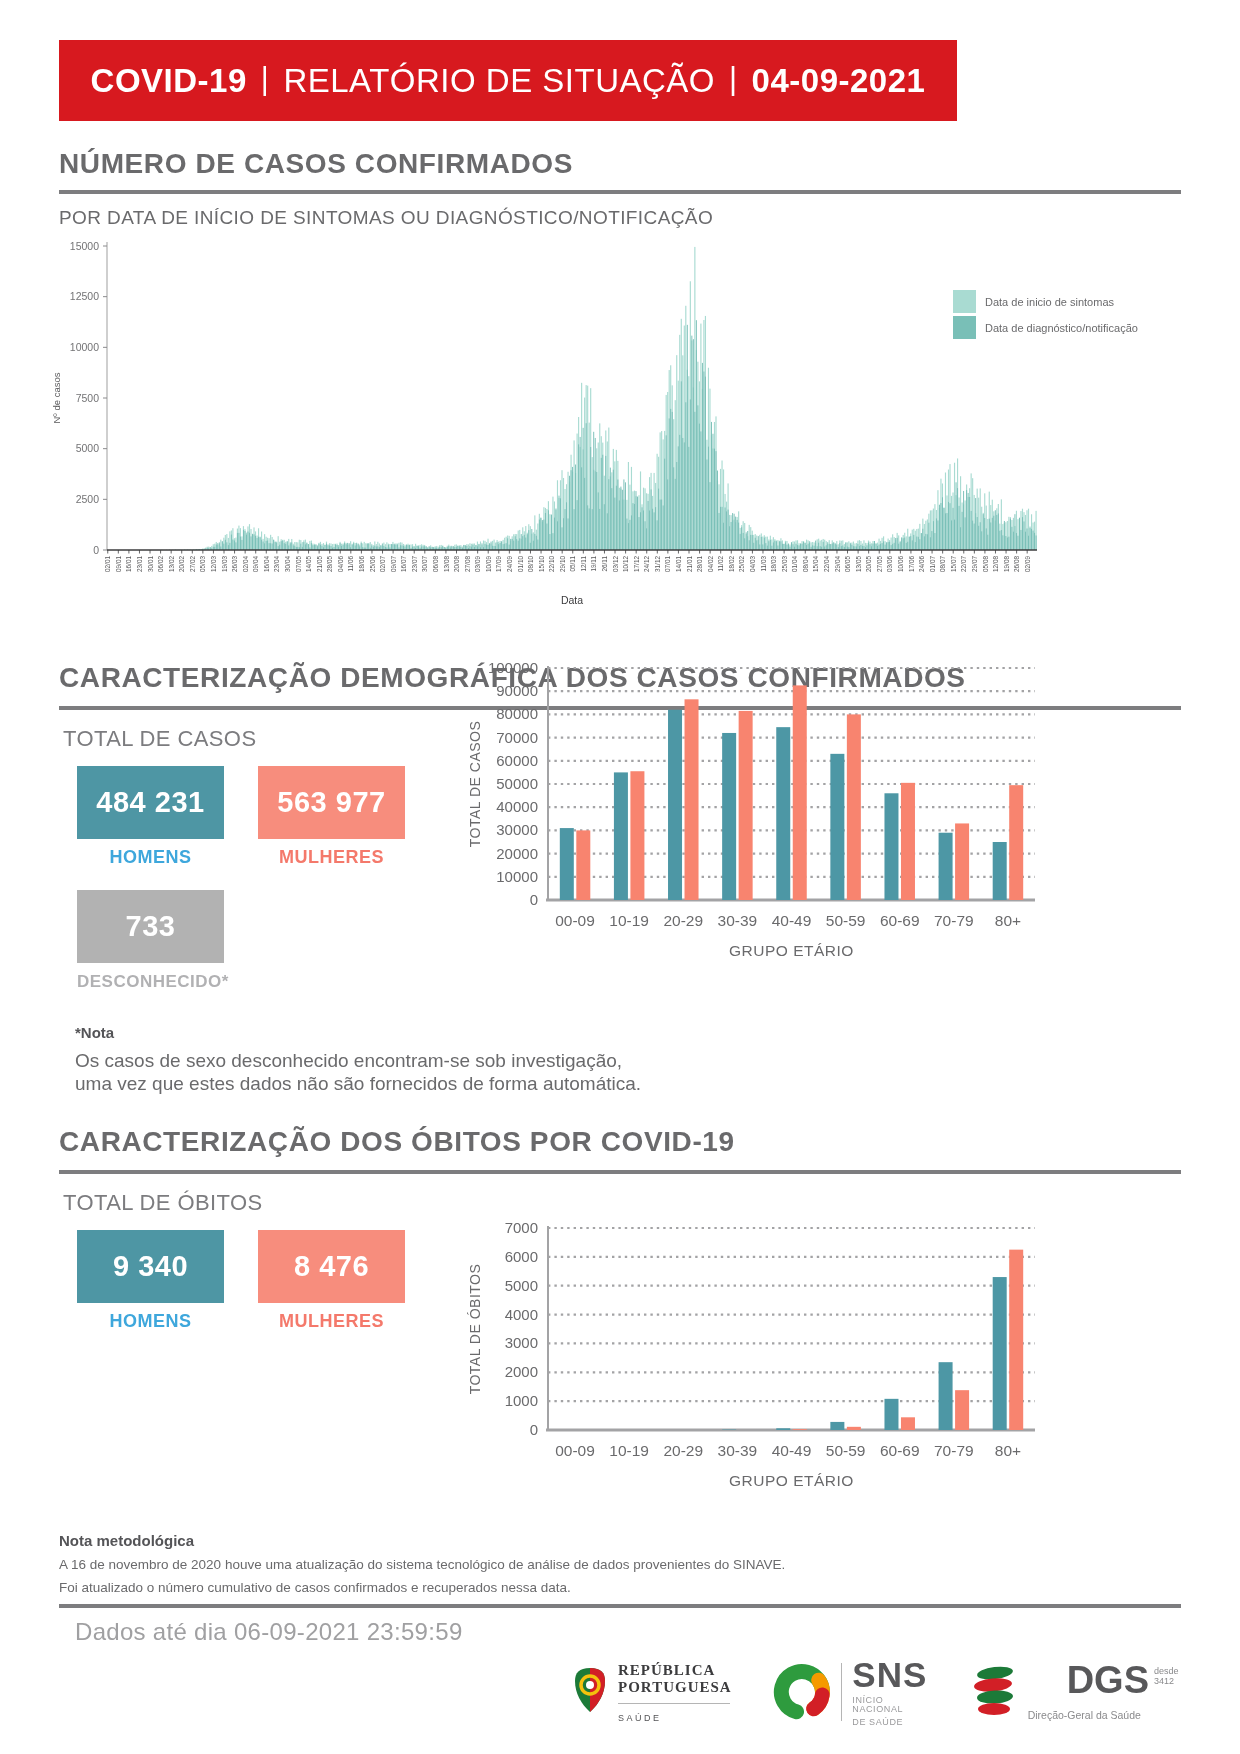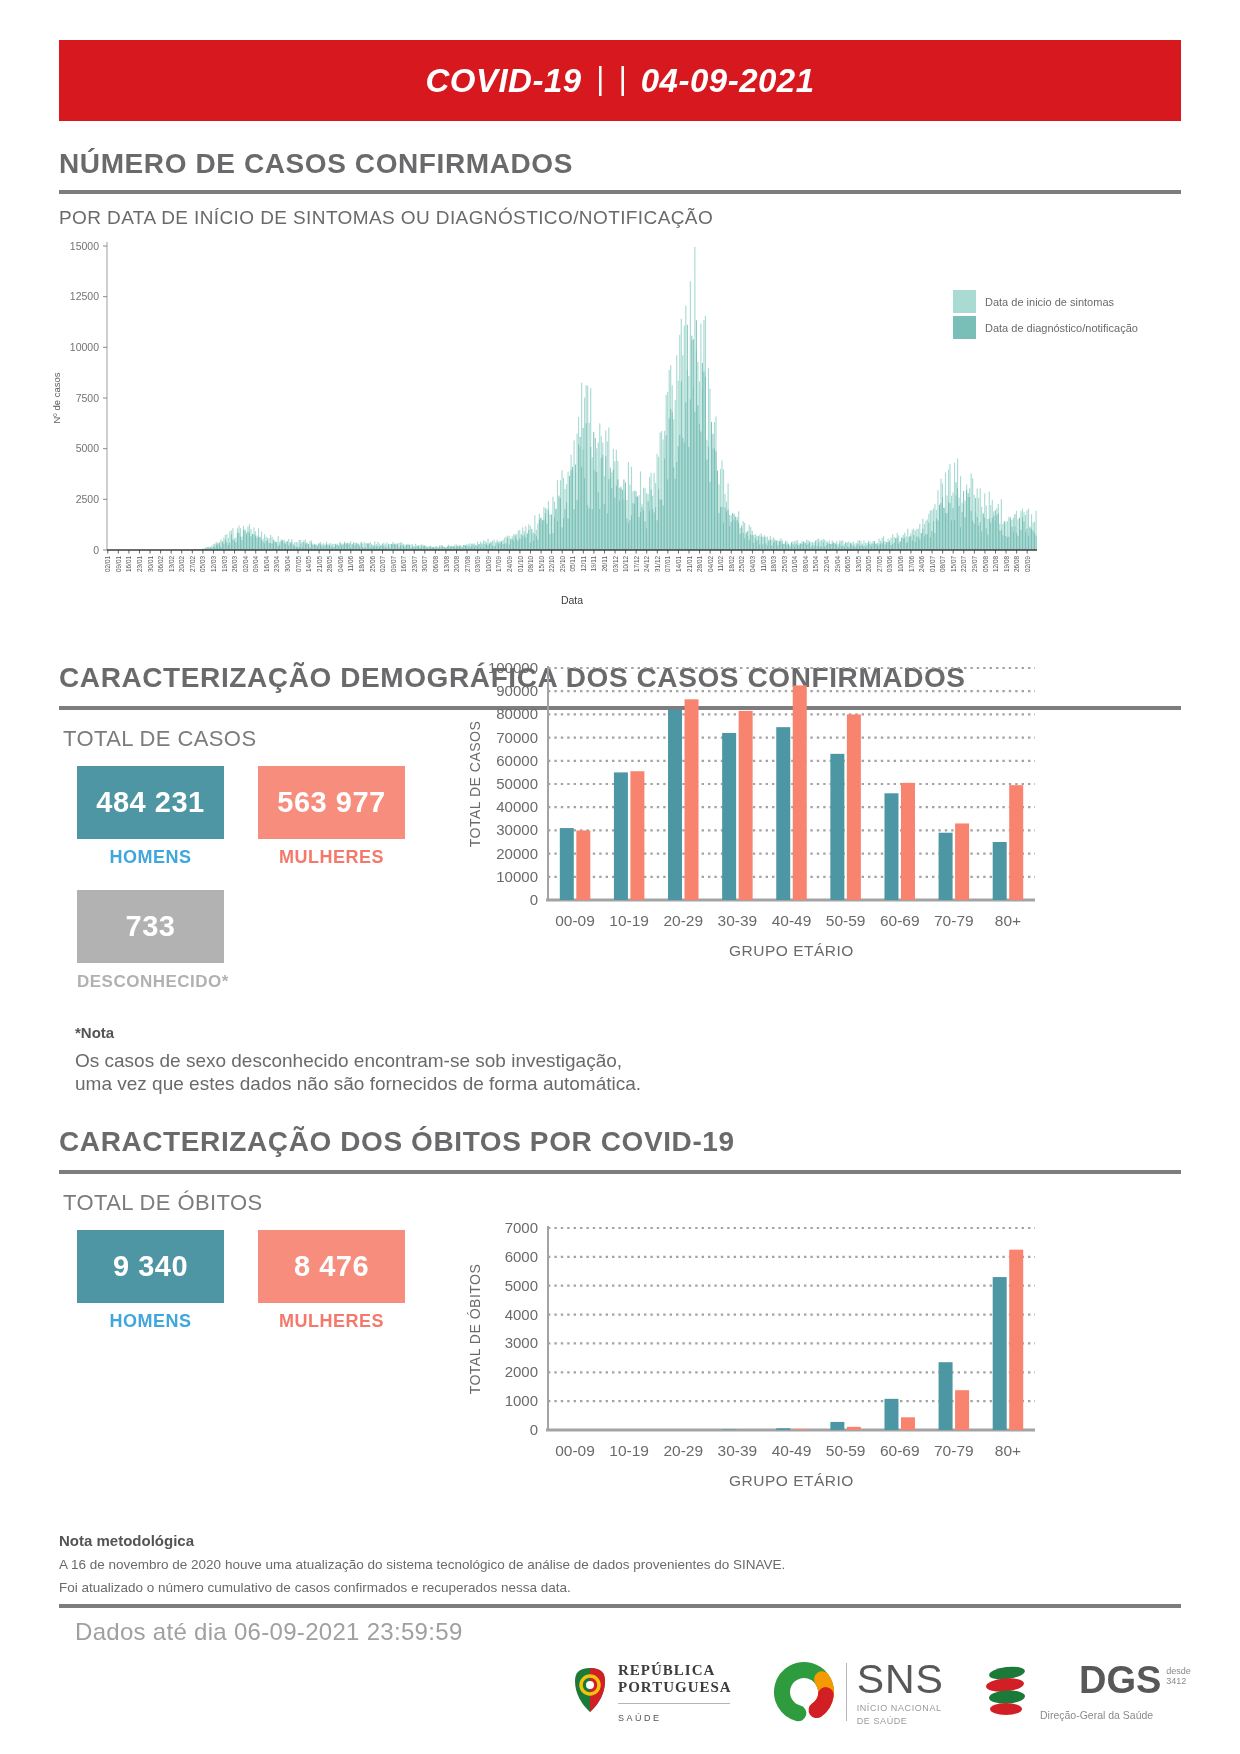--- a/index.html
+++ b/index.html
@@ -1,19 +1,19 @@
 <!DOCTYPE html>
 <html><head>
 <meta charset="utf-8">
 <style>
   html,body{margin:0;padding:0;background:#ffffff;}
   body{font-family:"Liberation Sans", sans-serif;}
   .page{position:relative;width:1240px;height:1754px;background:#fff;overflow:hidden;}
   .abs{position:absolute;}
-  .banner{left:59px;top:40px;width:1122px;height:81px;display:flex;align-items:center;justify-content:center;gap:14px;font-style:italic;}
+  .banner{left:59px;top:40px;width:898px;height:81px;display:flex;align-items:center;justify-content:center;gap:14px;}
   .banner span{color:#fff;font-size:33px;letter-spacing:0.5px;white-space:nowrap;}
   .banner .b{font-weight:800;}
   .banner .sep{font-weight:300;font-size:31px;transform:translateY(-2px);}
   .sec-title{font-size:28px;font-weight:700;color:#6a6a6c;letter-spacing:0.6px;white-space:nowrap;}
   .rule{height:4px;background:#7d7d7f;width:1122px;left:59px;}
   .sub-title{font-size:19px;color:#6a6a6c;letter-spacing:0.4px;white-space:nowrap;}
   .tot-label{font-size:22px;color:#7c7c7f;letter-spacing:0.4px;}
   .stat-box{width:147px;height:73px;display:flex;align-items:center;justify-content:center;}
   .stat-box span{color:#fff;font-size:29px;font-weight:700;letter-spacing:0.5px;}
   .stat-caption{width:147px;text-align:center;font-size:18px;font-weight:700;letter-spacing:0.5px;}
@@ -27,35 +27,36 @@
   .foot-note-line{font-size:13.5px;color:#6a6a6c;}
   .data-until{font-size:24px;color:#a0a0a2;letter-spacing:0.3px;}
   .logos{left:572px;top:1646px;width:580px;height:92px;display:flex;align-items:center;gap:40px;}
   .logo{display:flex;align-items:center;gap:10px;}
   .rp-text{display:flex;flex-direction:column;}
   .rp-line{font-family:"Liberation Serif", serif;font-size:15px;font-weight:700;color:#3c3c3e;letter-spacing:1px;line-height:17px;}
   .rp-sub{font-size:9px;color:#545456;letter-spacing:2.5px;margin-top:9px;}
   .rp-hr{height:1px;background:#b5b5b5;width:112px;margin-top:7px;}
   .sns-div{width:1px;height:58px;background:#b5b5b5;}
   .sns-text{display:flex;flex-direction:column;line-height:1;}
-  .sns-name{font-size:41px;font-weight:400;color:#58585a;letter-spacing:1px;}
+  .sns-name{font-size:35px;font-weight:700;color:#58585a;letter-spacing:1px;}
   .sns-sub{font-size:9px;color:#9a9a9c;letter-spacing:0.6px;margin-top:4px;}
   .dgs-main{display:flex;align-items:flex-start;gap:5px;margin-left:39px;}
   .dgs-name{font-size:38px;font-weight:800;color:#58585a;line-height:34px;}
   .dgs-since{display:flex;flex-direction:column;font-size:9px;color:#8a8a8c;line-height:10px;padding-top:3px;}
   .dgs-sub{font-size:10.5px;color:#8a8a8c;margin-top:12px;}
 </style>
 </head>
 <body>
 
 <div class="page">
 
   <header class="abs banner" style="background:#d7191f;">
     <span class="b">COVID-19</span>
     <span class="sep">|</span>
+    <span>RELATÓRIO DE SITUAÇÃO</span>
     <span class="sep">|</span>
     <span class="b">04-09-2021</span>
   </header>
 
   <h1 class="abs sec-title" style="left:59px;top:148px;margin:0;">NÚMERO DE CASOS CONFIRMADOS</h1>
   <div class="abs rule" style="top:190px;"></div>
   <div class="abs sub-title" style="left:59px;top:207px;">POR DATA DE INÍCIO DE SINTOMAS OU DIAGNÓSTICO/NOTIFICAÇÃO</div>
 
   <div class="abs" style="left:50px;top:232px;width:1090px;height:420px;">
     <svg id="svg-timeseries" width="1090" height="420">

